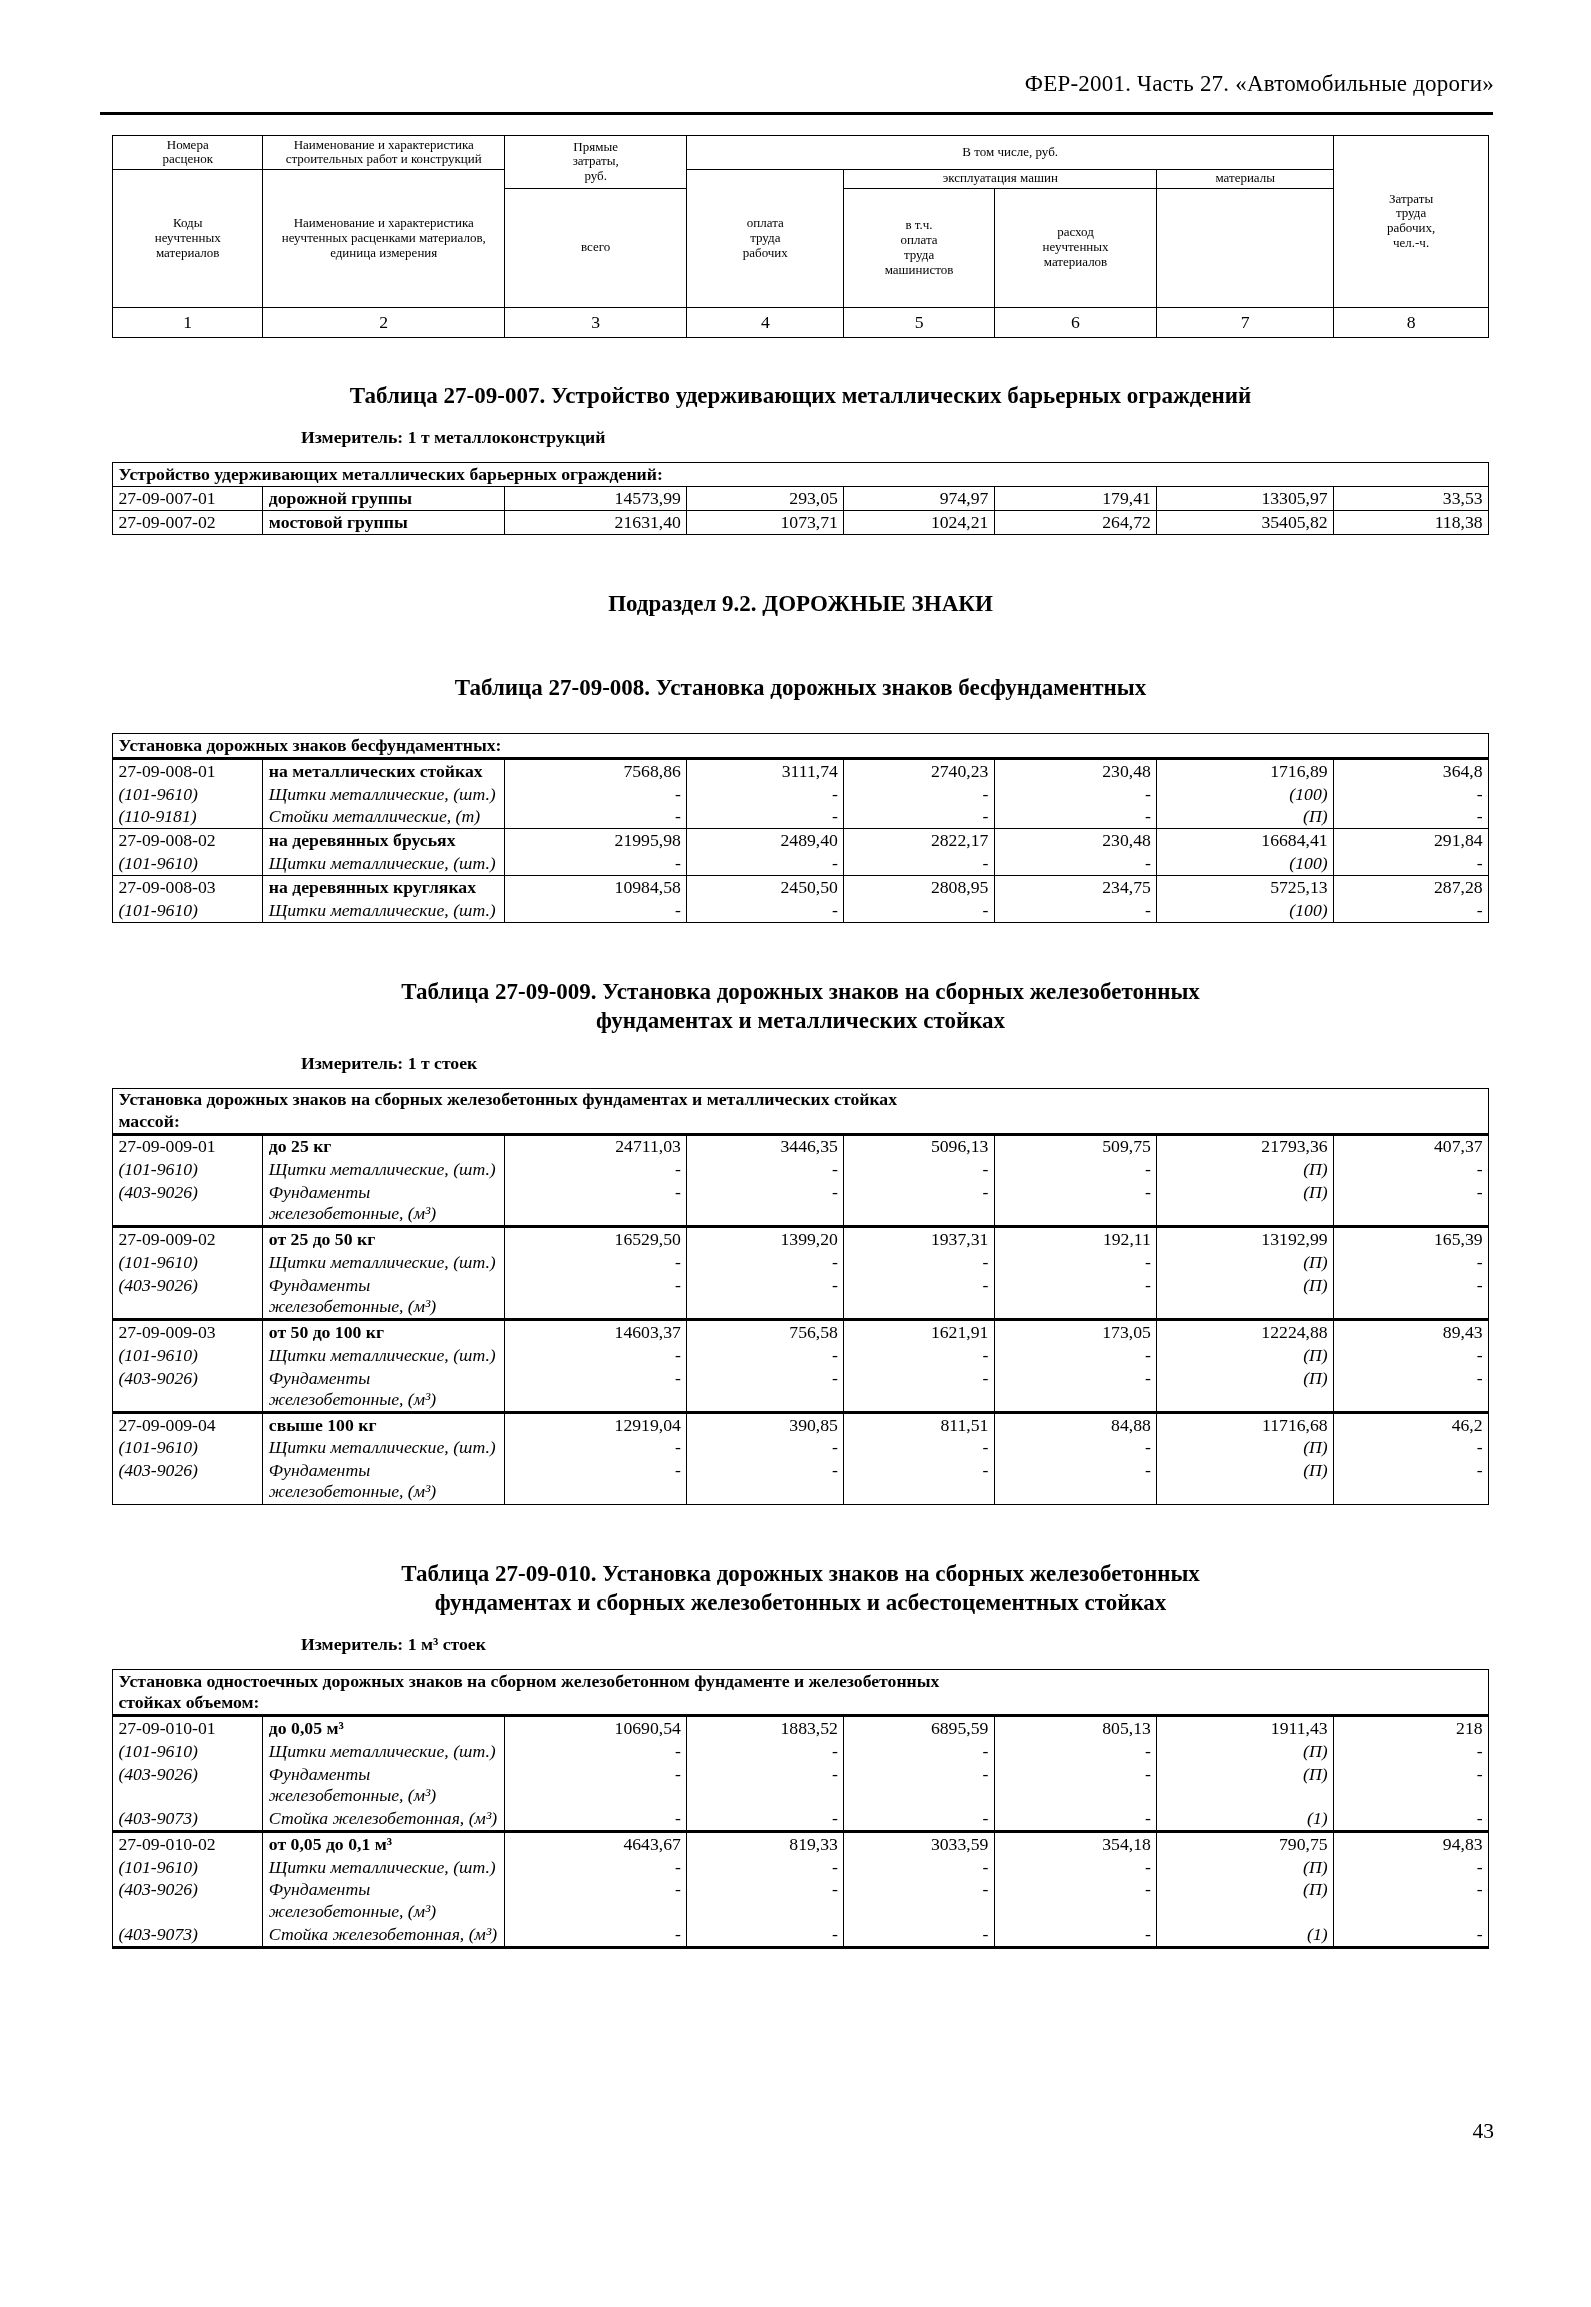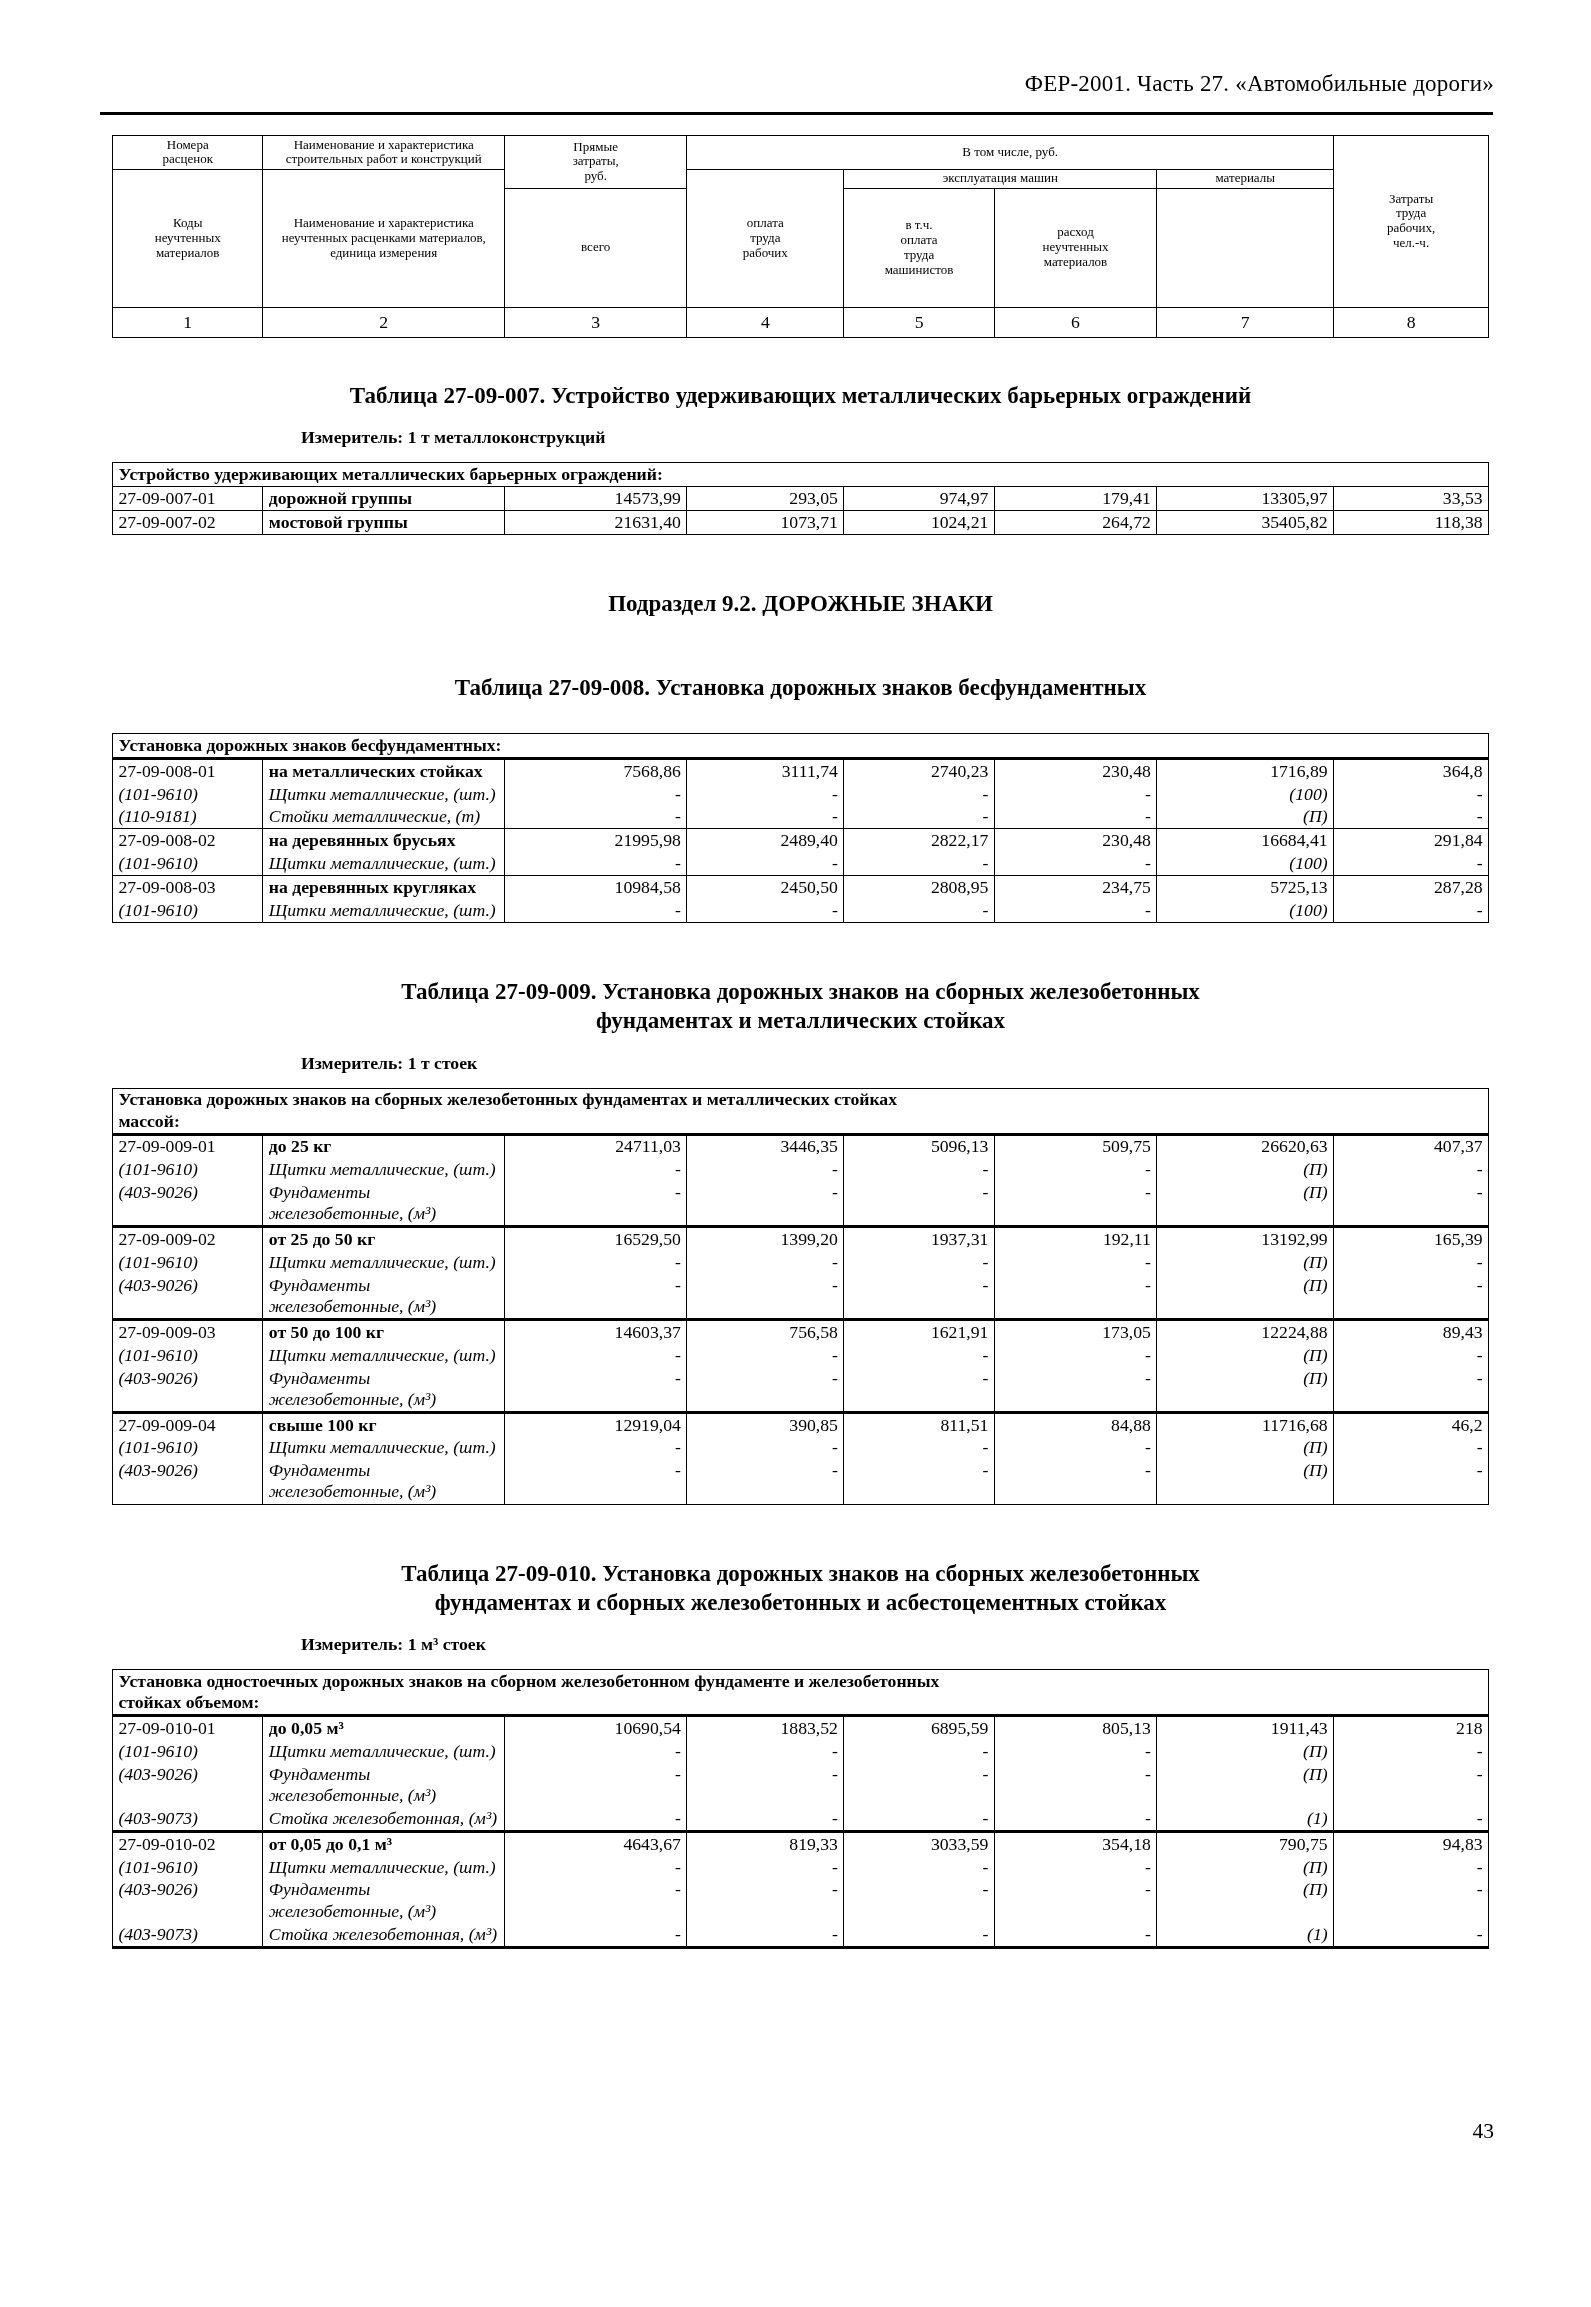--- a/index.html
+++ b/index.html
@@ -374,21 +374,21 @@
           </td>
         </tr>
 
         <tr class="thick">
           <td class="code" style="border-bottom:none">27-09-009-01</td>
           <td class="name row-indent" style="border-bottom:none">до 25 кг</td>
           <td class="num" style="border-bottom:none">24711,03</td>
           <td class="num" style="border-bottom:none">3446,35</td>
           <td class="num" style="border-bottom:none">5096,13</td>
           <td class="num" style="border-bottom:none">509,75</td>
-          <td class="num" style="border-bottom:none">26620,63</td>
+          <td class="num" style="border-bottom:none">21793,36</td>
           <td class="num" style="border-bottom:none">407,37</td>
         </tr>
         <tr>
           <td class="code matcode" style="border-top:none;border-bottom:none">(101-9610)</td>
           <td class="name mat" style="border-top:none;border-bottom:none">Щитки металлические, (шт.)</td>
           <td class="num" style="border-top:none;border-bottom:none">-</td>
           <td class="num" style="border-top:none;border-bottom:none">-</td>
           <td class="num" style="border-top:none;border-bottom:none">-</td>
           <td class="num" style="border-top:none;border-bottom:none">-</td>
           <td class="num mat" style="border-top:none;border-bottom:none">(П)</td>

